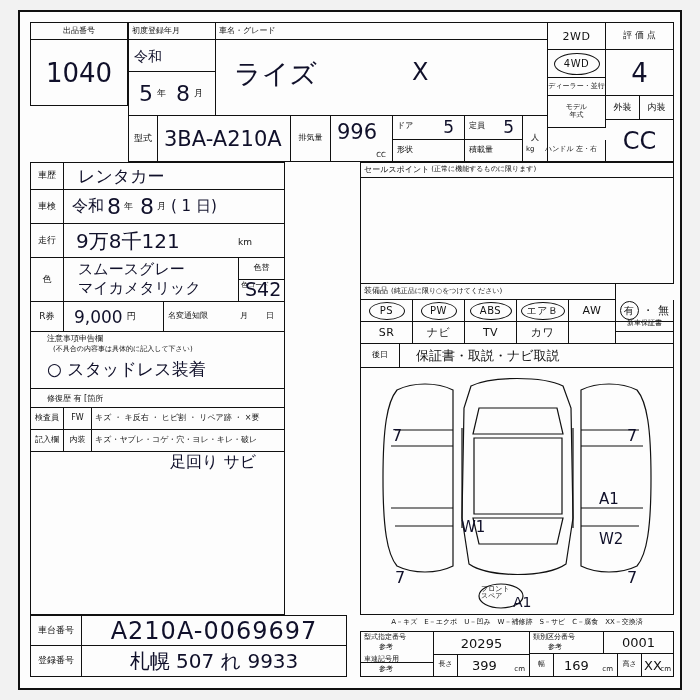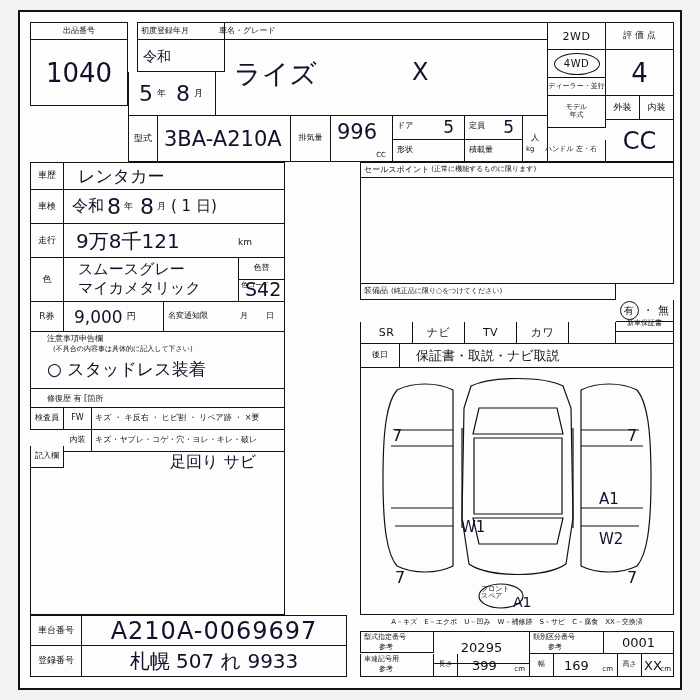--- a/index.html
+++ b/index.html
@@ -48,21 +48,21 @@
 </head>
 <body>
 
 <div id="sheet">
 
   <div class="cell bd" style="left:10px;top:10px;width:98px;height:84px;">
     <div class="lbl8 ctr" style="height:16px;border-bottom:1px solid #111;">出品番号</div>
     <div class="hand hand-xl ctr" style="height:66px;">1040</div>
   </div>
 
-  <div class="cell bd" style="left:108px;top:10px;width:88px;height:50px;margin-left:9px;">
+  <div class="cell bd" style="left:108px;top:10px;width:88px;height:50px;">
     <div class="lbl8 lft pad2" style="height:14px;border-bottom:1px solid #111;">初度登録年月</div>
     <div class="lft" style="height:34px;padding-left:5px;">
       <span class="hand" style="font-size:14px;">令和</span>
     </div>
   </div>
   <div class="cell bd" style="left:108px;top:60px;width:88px;height:44px;border-top:0;">
     <div class="lft" style="height:100%;padding-left:10px;gap:4px;">
       <span class="hand hand-lg">5</span>
       <span class="lbl">年</span>
       <span class="hand hand-lg" style="margin-left:6px;">8</span>
@@ -238,21 +238,21 @@
 
   <div class="cell bd" style="left:10px;top:396px;width:34px;height:22px;border-top:0;">
     <div class="lbl8 ctr" style="height:100%;">検査員</div>
   </div>
   <div class="cell bd" style="left:44px;top:396px;width:28px;height:22px;border-top:0;border-left:0;">
     <div class="lbl8 ctr" style="height:100%;">FW</div>
   </div>
   <div class="cell bd" style="left:72px;top:396px;width:193px;height:22px;border-top:0;border-left:0;">
     <div class="lbl8 lft" style="height:100%;padding-left:3px;">キズ ・ キ反右 ・ ヒビ割 ・ リペア跡 ・ ×要</div>
   </div>
-  <div class="cell bd" style="left:10px;top:418px;width:34px;height:22px;border-top:0;margin-top:16px;">
+  <div class="cell bd" style="left:10px;top:418px;width:34px;height:22px;border-top:0;">
     <div class="lbl8 ctr" style="height:100%;">記入欄</div>
   </div>
   <div class="cell bd" style="left:44px;top:418px;width:28px;height:22px;border-top:0;border-left:0;">
     <div class="lbl8 ctr" style="height:100%;">内装</div>
   </div>
   <div class="cell bd" style="left:72px;top:418px;width:193px;height:22px;border-top:0;border-left:0;">
     <div class="lbl8 lft" style="height:100%;padding-left:3px;">キズ・ヤブレ・コゲ・穴・ヨレ・キレ・破レ</div>
   </div>
 
   <div class="cell" style="left:150px;top:440px;width:160px;height:26px;">
@@ -271,20 +271,39 @@
   <div class="cell bd" style="left:340px;top:272px;width:256px;height:16px;border-top:0;">
     <div class="lft" style="height:100%;padding-left:3px;">
       <span class="lbl8">装備品</span>
       <span class="lbl7" style="margin-left:3px;">(純正品に限り○をつけてください)</span>
     </div>
   </div>
   <div class="cell bd" style="left:596px;top:272px;width:58px;height:16px;border-top:0;border-left:0;margin-top:32px;">
     <div class="lbl7 ctr" style="height:100%;">新車保証書</div>
   </div>
 
+  <div class="cell bd" style="left:340px;top:288px;width:256px;height:22px;border-top:0;">
+    <div style="height:100%;display:flex;align-items:center;">
+      <div style="width:51px;height:100%;border-right:1px solid #111;display:flex;align-items:center;justify-content:center;">
+        <span class="oval prt" style="width:34px;height:16px;">PS</span>
+      </div>
+      <div style="width:51px;height:100%;border-right:1px solid #111;display:flex;align-items:center;justify-content:center;">
+        <span class="oval prt" style="width:34px;height:16px;">PW</span>
+      </div>
+      <div style="width:51px;height:100%;border-right:1px solid #111;display:flex;align-items:center;justify-content:center;">
+        <span class="oval prt" style="width:40px;height:16px;">ABS</span>
+      </div>
+      <div style="width:51px;height:100%;border-right:1px solid #111;display:flex;align-items:center;justify-content:center;">
+        <span class="oval prt" style="width:42px;height:16px;">エアＢ</span>
+      </div>
+      <div style="flex:1;height:100%;display:flex;align-items:center;justify-content:center;">
+        <span class="prt">AW</span>
+      </div>
+    </div>
+  </div>
   <div class="cell bd" style="left:596px;top:288px;width:58px;height:22px;border-top:0;border-left:0;">
     <div style="height:100%;display:flex;align-items:center;justify-content:center;gap:4px;">
       <span class="oval prt" style="width:17px;height:17px;">有</span>
       <span class="prt">・</span>
       <span class="prt">無</span>
     </div>
   </div>
 
   <div class="cell bd" style="left:340px;top:310px;width:256px;height:22px;border-top:0;">
     <div style="height:100%;display:flex;align-items:center;">
@@ -353,27 +372,27 @@
     <div class="lbl ctr" style="height:100%;">登録番号</div>
   </div>
   <div class="cell bd" style="left:62px;top:634px;width:265px;height:31px;border-top:0;border-left:0;">
     <div class="hand ctr" style="height:100%;font-size:20px;">札幌 507 れ 9933</div>
   </div>
 
   <div class="cell" style="left:340px;top:603px;width:314px;height:16px;">
     <div class="lbl7 ctr" style="height:100%;">A－キズ　E－エクボ　U－凹み　W－補修跡　S－サビ　C－腐食　XX－交換済</div>
   </div>
 
-  <div class="cell bd" style="left:340px;top:619px;width:74px;height:22px;">
+  <div class="cell bd" style="left:340px;top:619px;width:74px;height:32px;">
     <div style="height:100%;position:relative;">
       <span class="lbl7" style="position:absolute;left:3px;top:2px;">型式指定番号</span>
       <span class="lbl7" style="position:absolute;left:18px;top:12px;">参考</span>
     </div>
   </div>
-  <div class="cell bd" style="left:414px;top:619px;width:96px;height:33px;border-left:0;">
+  <div class="cell bd" style="left:414px;top:619px;width:96px;height:24px;border-left:0;">
     <div class="prt-md ctr" style="height:100%;">20295</div>
   </div>
   <div class="cell bd" style="left:510px;top:619px;width:74px;height:23px;border-left:0;">
     <div style="height:100%;position:relative;">
       <span class="lbl7" style="position:absolute;left:3px;top:2px;">類別区分番号</span>
       <span class="lbl7" style="position:absolute;left:18px;top:12px;">参考</span>
     </div>
   </div>
   <div class="cell bd" style="left:584px;top:619px;width:70px;height:23px;border-left:0;">
     <div class="prt-md ctr" style="height:100%;">0001</div>

